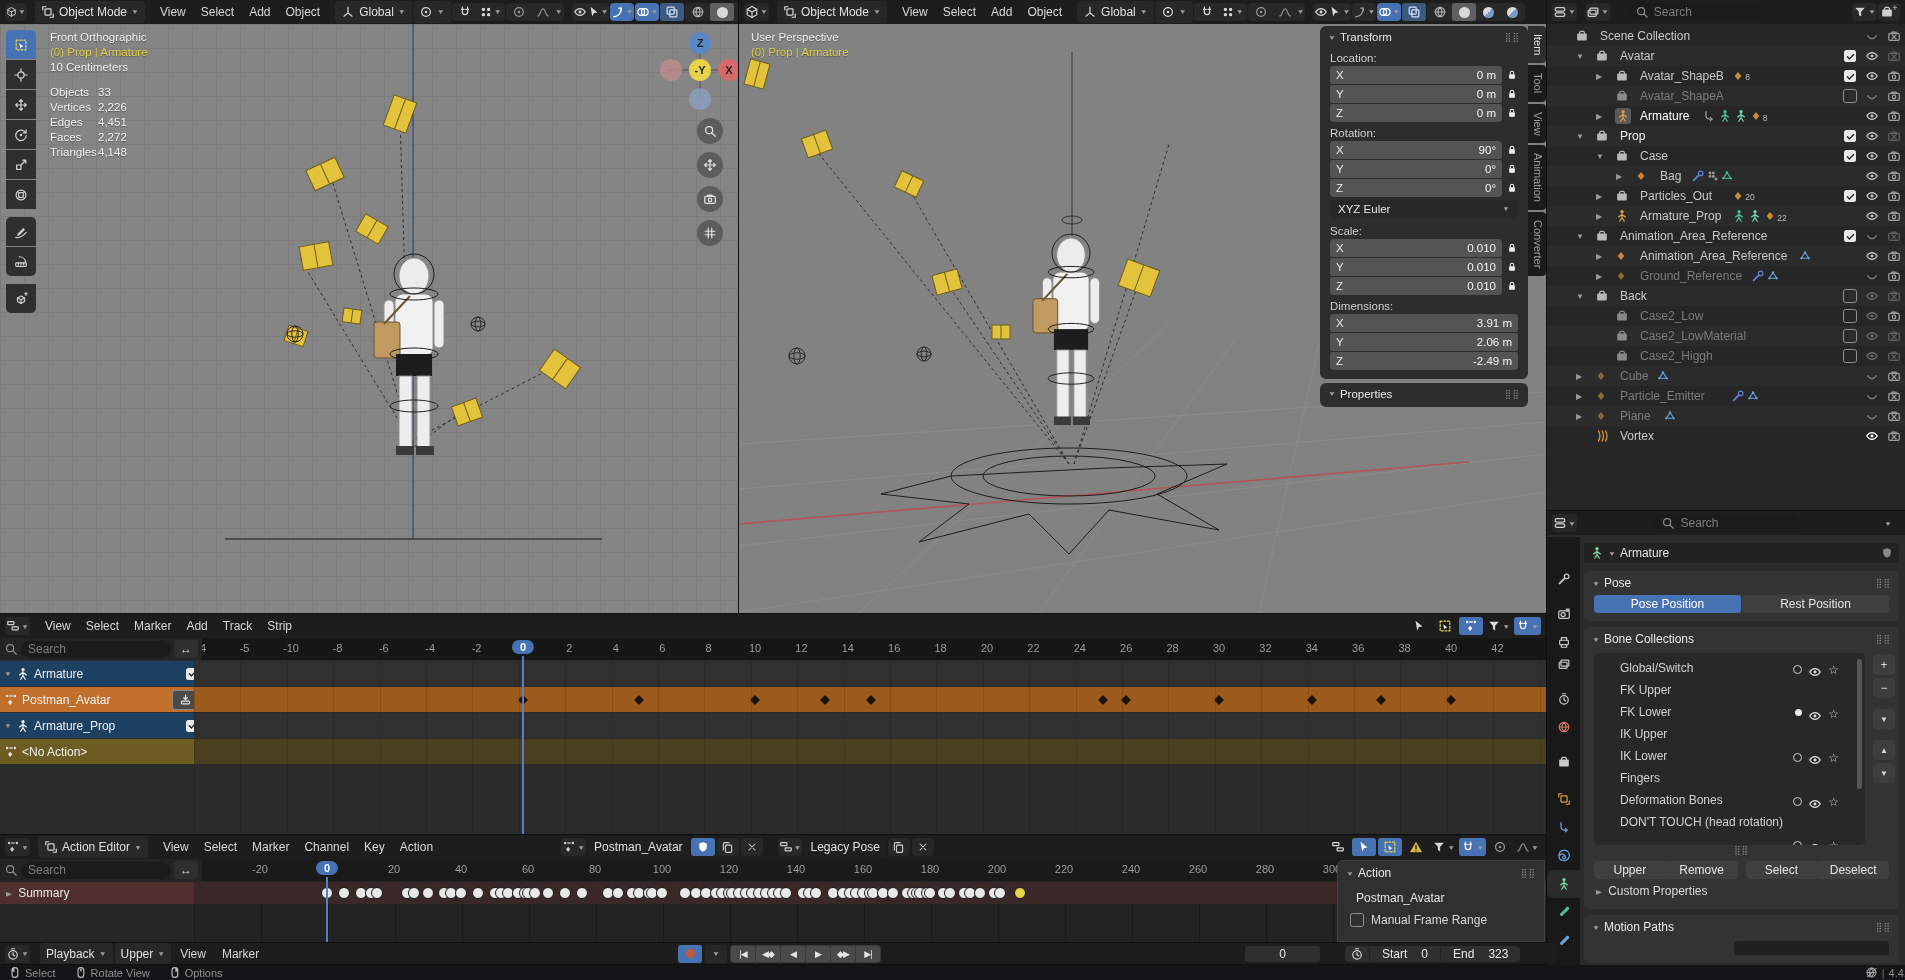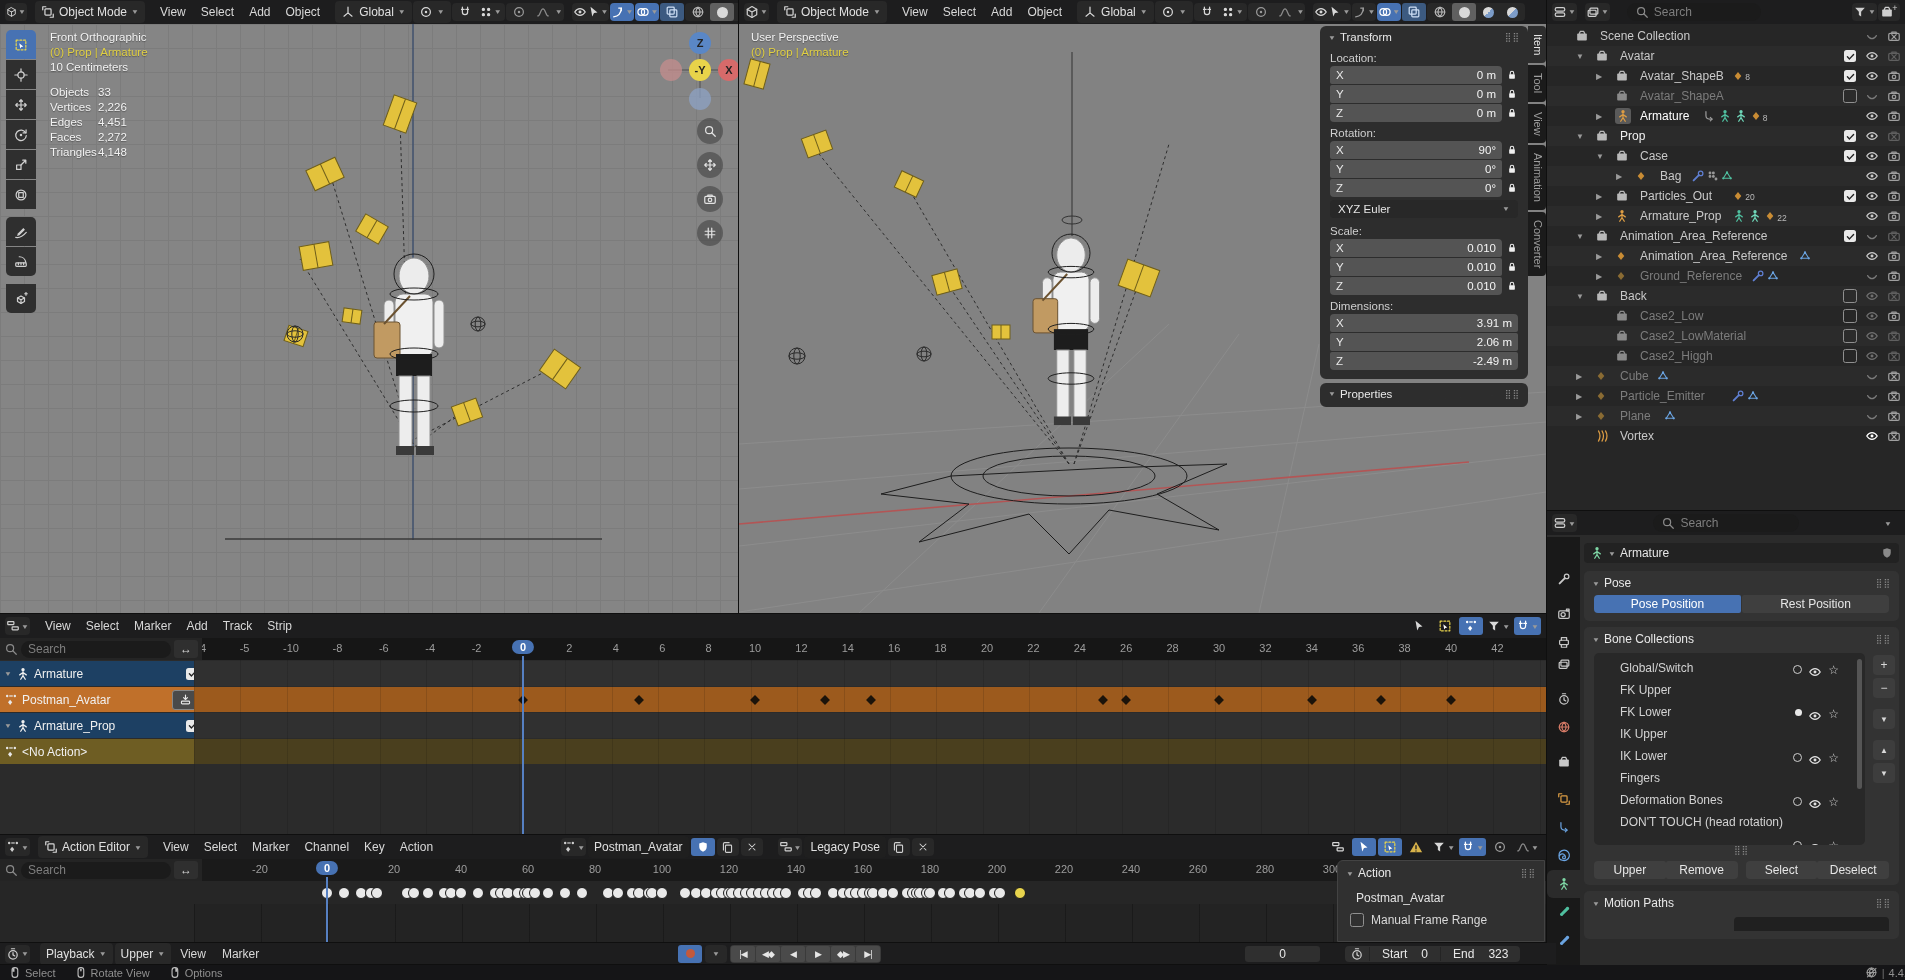--- a/index.html
+++ b/index.html
@@ -1899,20 +1899,24 @@
             <div class="mbtn" style="margin-top: 8px; font-size: 8px;">▼</div>
             <div class="mbtn" style="margin-top: 8px; font-size: 8px;">▲</div>
             <div class="mbtn" style="font-size: 8px;">▼</div>
           </div>
         <div class="btnrow" style="margin-top:6px;gap:0">
           <div class="bbtn first">Upper</div>
           <div class="bbtn last" style="margin-right:8px">Remove</div>
           <div class="bbtn first">Select</div>
           <div class="bbtn last">Deselect</div>
         </div>
+        <div class="collapse-row">
+          <span class="chev">▶</span>
+          <span>Custom Properties</span>
+        </div>
       </div>
       <div class="ppanel" style="height:40px">
         <div class="panel-head">
           <span class="chev">▼</span>
           <span>Motion Paths</span>
           <span class="dots">⣿⣿</span>
         </div>
         <div style="margin:2px 10px 0 150px;height:14px;background:#202020;border-radius:4px 4px 0 0"></div>
       </div>
     </div>
@@ -2259,20 +2263,27 @@
           <svg width="14" height="14" viewBox="0 0 16 16" fill="none" stroke="#8a8a8a" stroke-width="1.4" stroke-linecap="round" stroke-linejoin="round">
             <circle cx="7" cy="7" r="4"></circle>
             <path d="M10 10l4 4"></path>
           </svg>
         </span>
       <div class="srch">
         <span>Search</span>
       </div>
       <span class="iconbtn" style="background:#2f2f2f">↔</span>
     </div>
+    <div id="summary-row" style="position: absolute; left: 0px; right: 0px; top: 47px; height: 22px;">
+        <div style="position:absolute;left:0;top:0;bottom:0;width:194px;background:#502f2f;display:flex;align-items:center;gap:6px;padding:0 6px;color:#e8e8e8">
+          <span class="chev" style="font-size:8px">▶</span>
+          <span>Summary</span>
+        </div>
+        <div style="position:absolute;left:194px;right:0;top:0;bottom:0;background:#3a2727"></div>
+      </div>
     <div style="position: absolute; inset: 69px 0px 0px 194px; background: repeating-linear-gradient(to right, rgba(0, 0, 0, 0.25) 0px, rgba(0, 0, 0, 0.25) 1px, transparent 1px, transparent 67px) rgb(35, 35, 35); z-index: 1;"></div>
       <div id="dope-keys">
         <span class="keycircle" style="left: 327px; top: 58px;"></span>
         <span class="keycircle" style="left: 343.75px; top: 58px;"></span>
         <span class="keycircle" style="left: 360.5px; top: 58px;"></span>
         <span class="keycircle" style="left: 370.55px; top: 58px;"></span>
         <span class="keycircle" style="left: 377.25px; top: 58px;"></span>
         <span class="keycircle" style="left: 407.4px; top: 58px;"></span>
         <span class="keycircle" style="left: 414.1px; top: 58px;"></span>
         <span class="keycircle" style="left: 427.5px; top: 58px;"></span>

